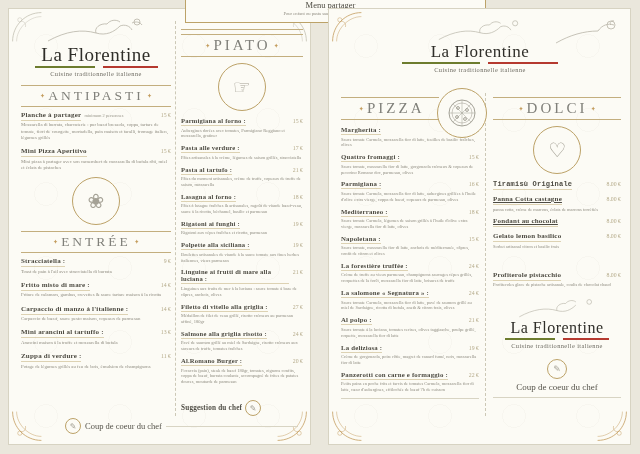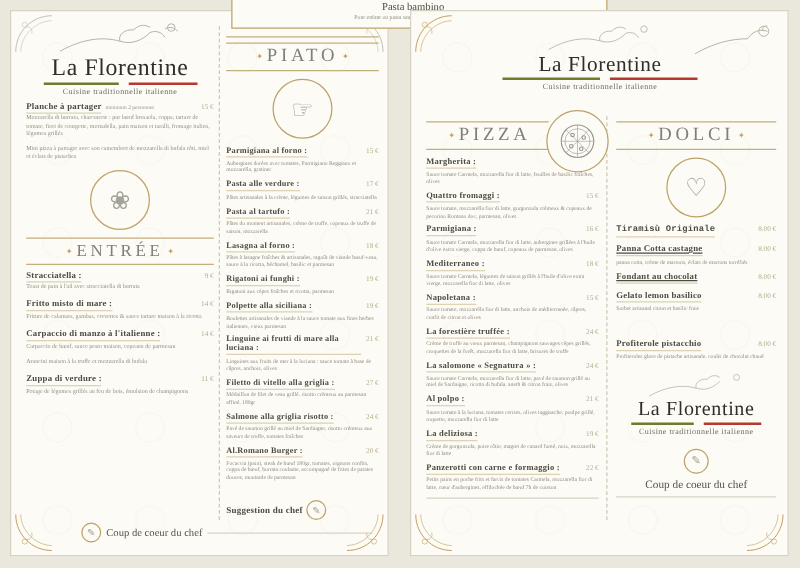--- a/index.html
+++ b/index.html
@@ -138,33 +138,43 @@
         <circle cx="93" cy="5" r="3"></circle>
       </svg>
       <div class="logo-title">La Florentine</div>
       <div class="flag">
           <span class="g"></span>
           <span class="r"></span>
         </div>
       <div class="logo-sub">Cuisine traditionnelle italienne</div>
     </div>
 
+    <div class="sec-head" style="margin-top:8px;">
+      <div class="rule"></div>
+      <div class="sec-title"><span class="dia">✦</span><span>ANTIPASTI</span><span class="dia">✦</span></div>
+      <div class="rule"></div>
+    </div>
 
     <div>
 
         <div class="item">
           <div class="item-head">
             <span class="item-name">Planche à partager</span>
             <span class="item-note">minimum 2 personnes</span>
             <span class="item-price">15 €</span>
           </div>
           <div class="item-desc">Mozzarella di burrata, charcuterie : pur bœuf bresaola, coppa, tartare de tomate, fiori de courgette, mortadella, pain maison et taralli, fromage italien, légumes grillés</div>
         </div>
 
         <div class="item">
+          <div class="item-head">
+            <span class="item-name">Mini Pizza Aperitivo</span>
+
+            <span class="item-price">15 €</span>
+          </div>
           <div class="item-desc">Mini pizza à partager avec son camembert de mozzarella di bufala rôti, miel et éclats de pistaches</div>
         </div>
       </div>
 
     <div class="medallion big">
         <span>❀</span>
       </div>
 
     <div class="sec-head">
       <div class="rule"></div>
@@ -192,20 +202,24 @@
 
         <div class="item">
           <div class="item-head">
             <span class="item-name">Carpaccio di manzo à l'italienne :</span>
             <span class="item-price">14 €</span>
           </div>
           <div class="item-desc">Carpaccio de bœuf, sauce pesto maison, copeaux de parmesan</div>
         </div>
 
         <div class="item">
+          <div class="item-head">
+            <span class="item-name">Mini arancini al tartuffo :</span>
+            <span class="item-price">13 €</span>
+          </div>
           <div class="item-desc">Arancini maison à la truffe et mozzarella di bufala</div>
         </div>
 
         <div class="item">
           <div class="item-head">
             <span class="item-name">Zuppa di verdure :</span>
             <span class="item-price">11 €</span>
           </div>
           <div class="item-desc">Potage de légumes grillés au feu de bois, émulsion de champignons</div>
         </div>
@@ -309,21 +323,21 @@
 
     <div class="item-head" style="margin-top:15px;align-items:center;gap:3px;display:flex;">
       <span class="item-name" style="font-size:7.2px;border-bottom:none;">Suggestion du chef</span>
       <span class="medallion small" style="margin:0;">
           <span>✎</span>
         </span>
     </div>
   </div>
 
   <div class="bambino abs" style="left:176px;right:10px;bottom:14px;">
-    <div class="bambino-title">Pasta bambino</div>
+    <div class="bambino-title">Menu partager</div>
     <div class="bambino-desc">Pour enfant ou pasta sauce tomate + boule de glace</div>
     <div class="bambino-price">9 €</div>
   </div>
 
   <div class="chef-row abs" style="left:56px;right:12px;bottom:10px;">
     <span class="medallion small" style="margin:0;">
         <span>✎</span>
       </span>
     <span>Coup de coeur du chef</span>
     <span class="line"></span>

